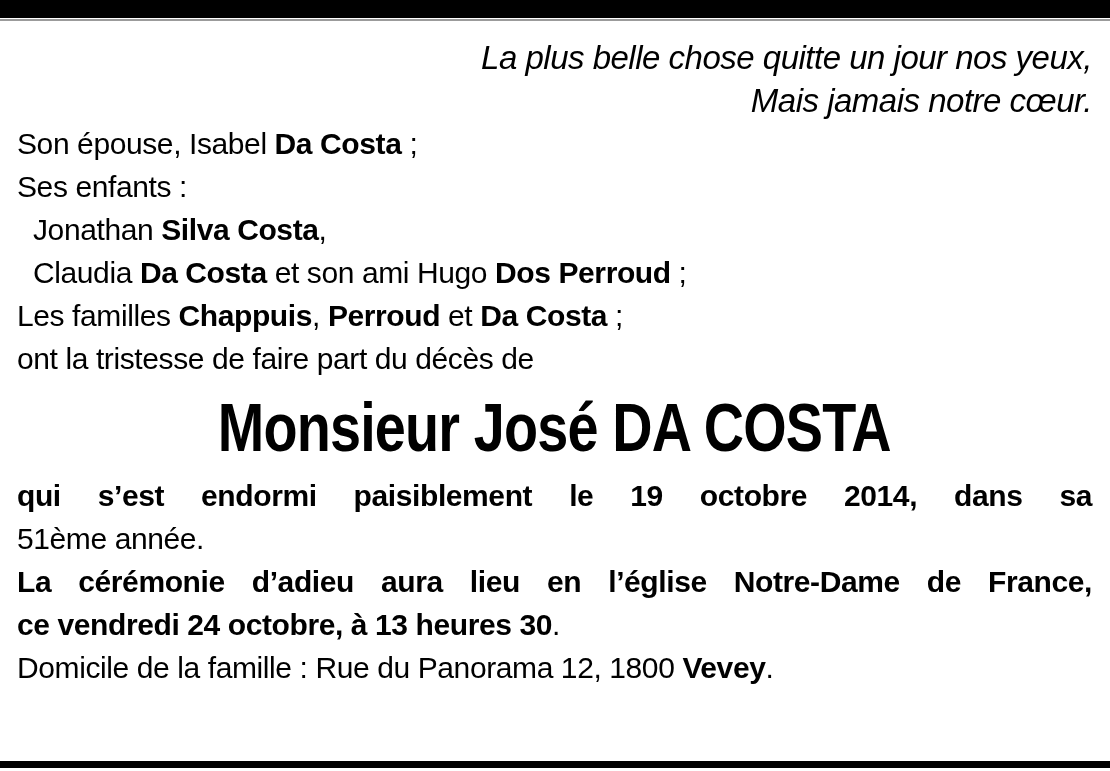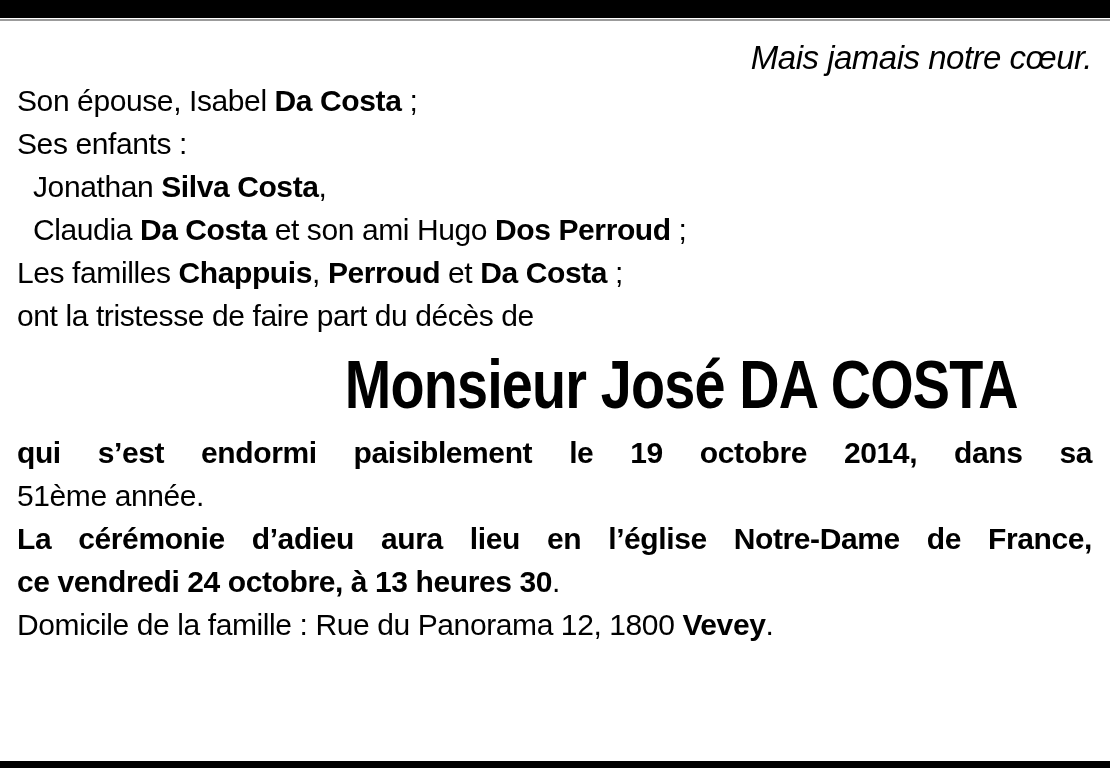--- a/index.html
+++ b/index.html
@@ -48,21 +48,21 @@
   }
   .indent { padding-left: 16px; }
   .just {
     white-space: normal;
     text-align: justify;
     text-align-last: justify;
     font-weight: bold;
   }
   .b { font-weight: 700; }
   .title-line {
-    text-align: right;
+    text-align: center;
     font-weight: 700;
     font-size: 68px;
     line-height: 94px;
     white-space: nowrap;
   }
   .title-line .squeeze {
     display: inline-block;
     transform: scaleX(0.82);
     transform-origin: 50% 50%;
     letter-spacing: -1px;
@@ -71,20 +71,21 @@
 </head>
 <body>
 
 <div class="page">
   <div class="top-bar"></div>
   <div class="edge-line"></div>
 
   <div class="content">
 
     <div class="epigraph">
+      <div class="ep-line">La plus belle chose quitte un jour nos yeux,</div>
       <div class="ep-line">Mais jamais notre cœur.</div>
     </div>
 
     <div class="block">
       <div class="line">
         <span>Son épouse, Isabel </span><span class="b">Da Costa</span><span> ;</span>
       </div>
       <div class="line">Ses enfants :</div>
       <div class="line indent">
         <span>Jonathan </span><span class="b">Silva Costa</span><span>,</span>

